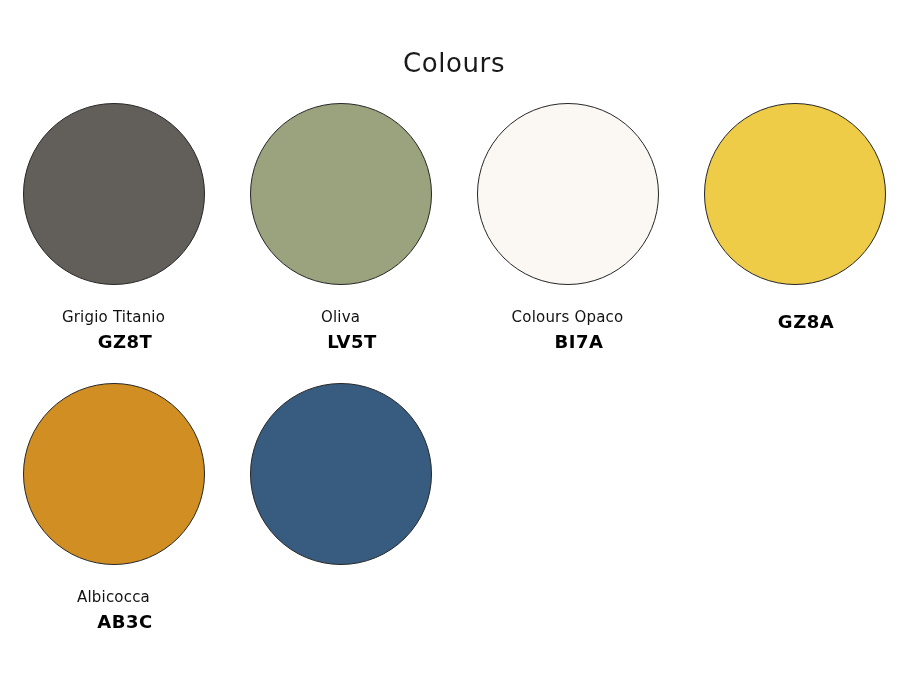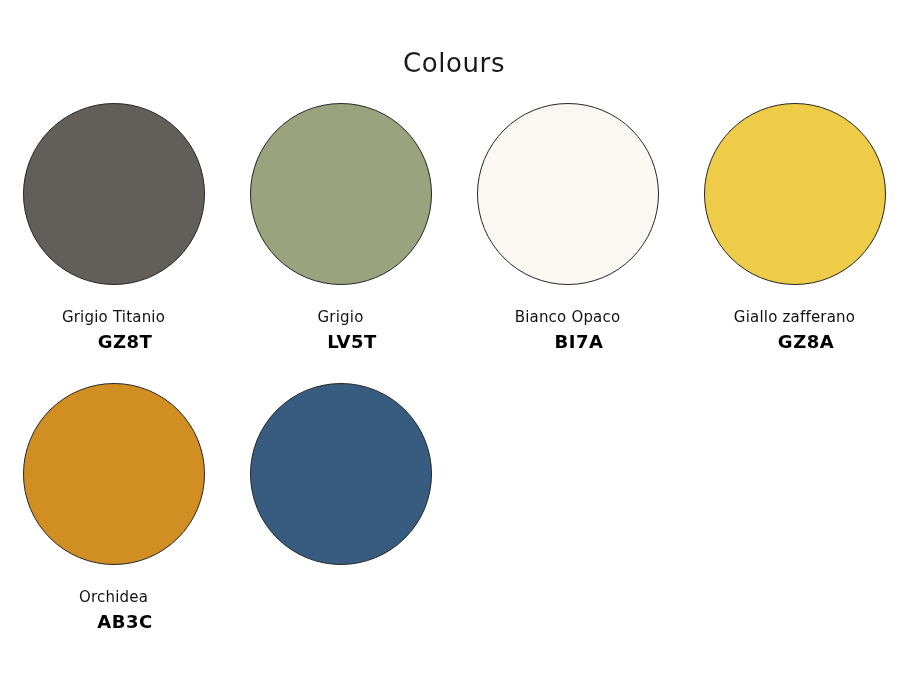--- a/index.html
+++ b/index.html
@@ -92,45 +92,44 @@
       <div class="labels">
         <div class="swatch-name">Grigio Titanio</div>
         <div class="swatch-code">GZ8T</div>
       </div>
     </div>
 
 
     <div class="swatch">
       <div class="disc" style="background-color: rgb(154, 163, 125); border-color: rgb(38, 38, 38);"></div>
       <div class="labels">
-        <div class="swatch-name">Grigio</div>
+        <div class="swatch-name">Oliva</div>
         <div class="swatch-code">LV5T</div>
       </div>
     </div>
 
     <div class="swatch">
       <div class="disc" style="background-color: rgb(251, 247, 243); border-color: rgb(38, 38, 38);"></div>
       <div class="labels">
-        <div class="swatch-name">Bianco Opaco</div>
+        <div class="swatch-name">Colours Opaco</div>
         <div class="swatch-code">BI7A</div>
       </div>
     </div>
 
     <div class="swatch">
       <div class="disc" style="background-color: rgb(238, 204, 71); border-color: rgb(38, 38, 38);"></div>
       <div class="labels">
-        <div class="swatch-name">Giallo zafferano</div>
         <div class="swatch-code">GZ8A</div>
       </div>
     </div>
 
     <div class="swatch">
       <div class="disc" style="background-color: rgb(209, 143, 35); border-color: rgb(38, 38, 38);"></div>
       <div class="labels">
-        <div class="swatch-name">Orchidea</div>
+        <div class="swatch-name">Albicocca</div>
         <div class="swatch-code">AB3C</div>
       </div>
     </div>
 
 
     <div class="swatch">
       <div class="disc" style="background-color: rgb(55, 92, 128); border-color: rgb(38, 38, 38);"></div>
     </div>
 
   </div>

